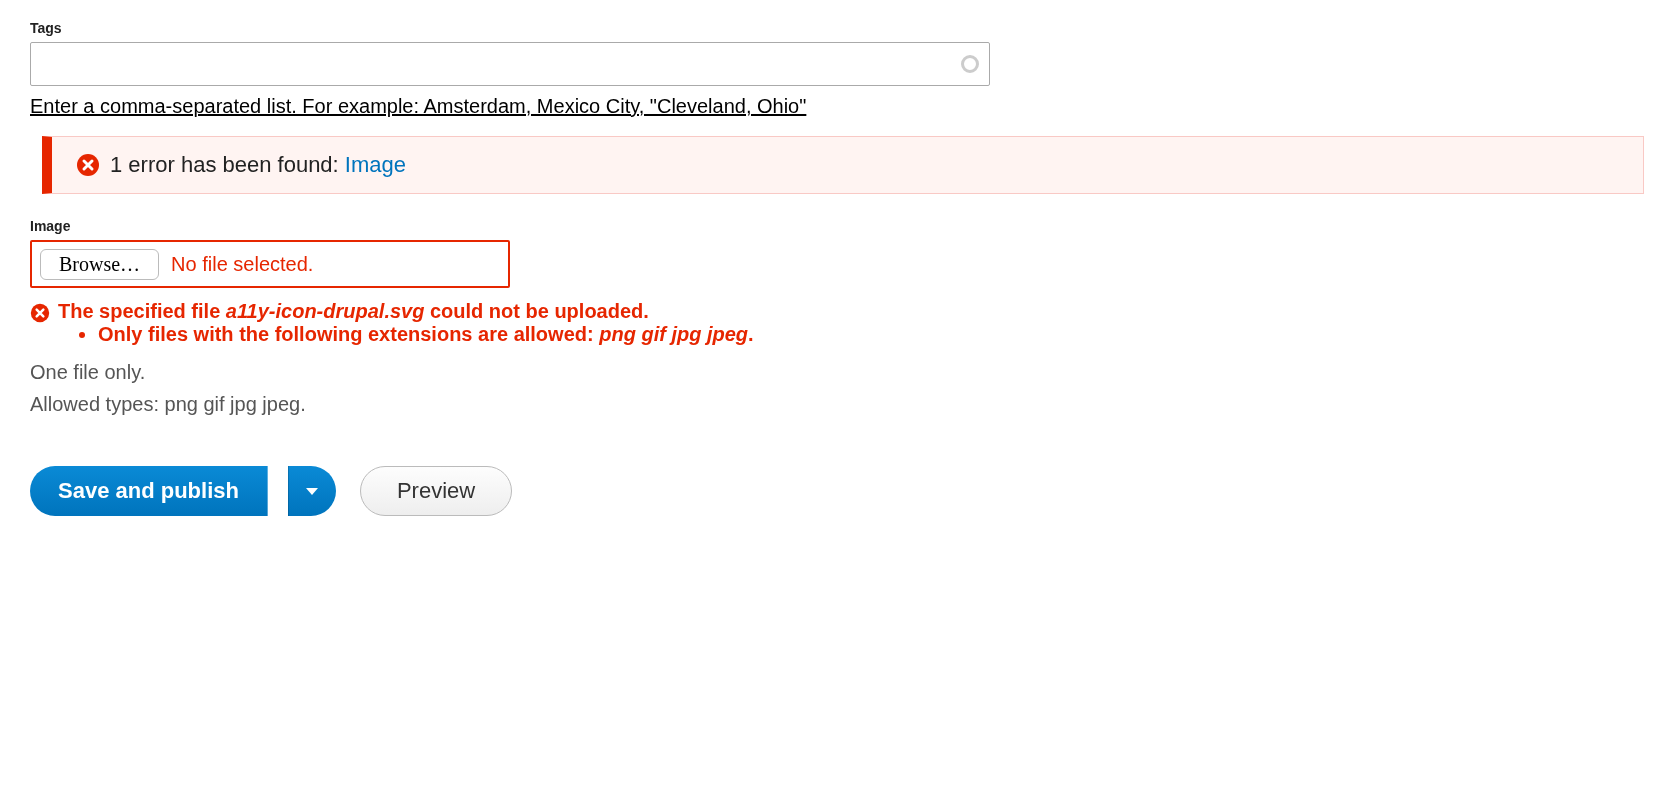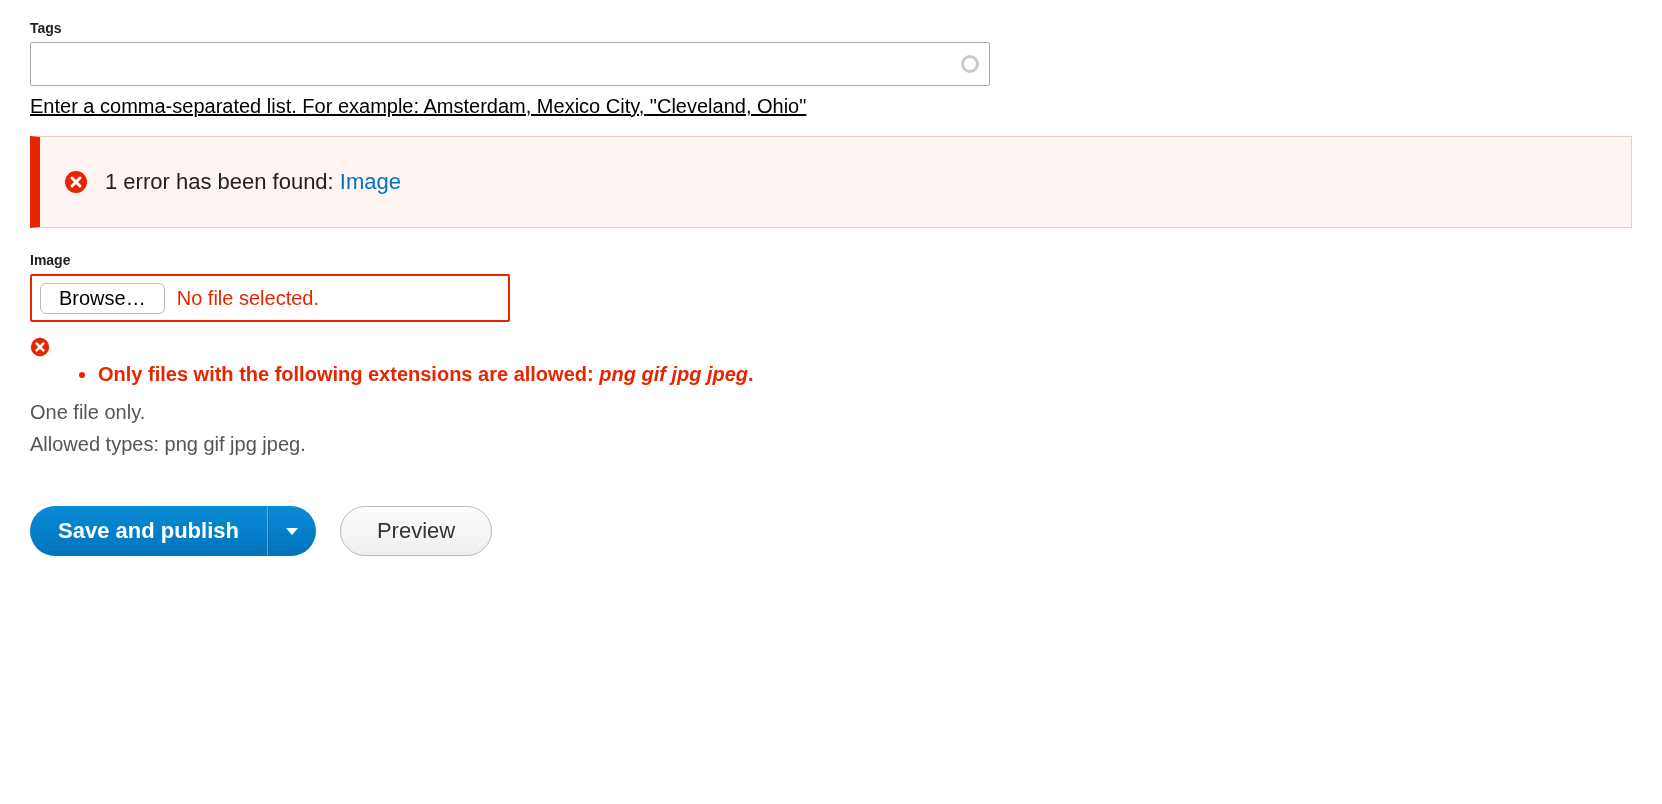--- a/index.html
+++ b/index.html
@@ -41,25 +41,25 @@
   .description {
     color: #000000;
     font-size: 20px;
     margin-top: 9px;
     text-decoration: underline;
   }
   .messages-error {
     background: #fff4f2;
     border: 1px solid #f9c9c5;
     border-left: 10px solid #e62600;
-    padding: 32px 24px;
-    margin: 14px 0 24px 0;
-    display: flex;
-    align-items: center;
-    gap: 17px;
+    padding: 15px 24px;
+    margin: 14px 0 24px 12px;
+    display: flex;
+    align-items: center;
+    gap: 10px;
     width: 100%;
   }
   .error-icon {
     width: 24px;
     height: 24px;
     flex-shrink: 0;
   }
   .error-text {
     color: #222;
     font-size: 22px;
@@ -77,61 +77,62 @@
     width: 480px;
     height: 48px;
     gap: 12px;
   }
   .browse-btn {
     background: #fff;
     border: 1px solid #bbb;
     border-radius: 6px;
     padding: 3px 18px;
     font-size: 20px;
-    font-family: Liberation Sans, sans-serif;
+    font-family: Liberation Serif, serif;
     cursor: pointer;
   }
   .no-file {
     color: #e62600;
     font-size: 20px;
   }
   .inline-error {
     color: #e62600;
     font-weight: bold;
     font-size: 20px;
     margin-top: 12px;
     display: flex;
     align-items: flex-start;
     gap: 8px;
   }
   .inline-error .err-ico { width: 20px; height: 20px; flex-shrink: 0; margin-top: 3px; }
   .inline-error-list {
     color: #e62600;
     font-weight: bold;
-    margin: 6px 0 10px 50px;
+    margin: 0 0 10px 50px;
     padding-left: 18px;
     font-size: 20px;
   }
   .inline-error-list li::marker { color: #e62600; }
   .file-desc {
     color: #555;
     font-size: 20px;
     line-height: 1.6;
   }
   .actions {
     margin-top: 46px;
     display: flex;
     gap: 24px;
     align-items: center;
   }
   .split-btn {
     display: inline-flex;
     border-radius: 26px;
     overflow: hidden;
     height: 50px;
+    gap: 20px;
   }
   .primary-btn {
     background: linear-gradient(#0a8ad6, #0074bd);
     color: #fff;
     border: none;
     font-weight: bold;
     font-size: 22px;
     padding: 0 28px;
     cursor: pointer;
     font-family: inherit;
@@ -195,20 +196,23 @@
   <div class="file-field-wrap">
     <button class="browse-btn">Browse…</button>
     <span class="no-file">No file selected.</span>
   </div>
 
   <div class="inline-error">
     <svg class="err-ico" viewBox="0 0 24 24">
       <circle cx="12" cy="12" r="11" fill="#e62600"></circle>
       <path d="M8 8 L16 16 M16 8 L8 16" stroke="#fff" stroke-width="3" stroke-linecap="round"></path>
     </svg>
+    <span>
+      <span>The specified file </span><em class="filename">a11y-icon-drupal.svg</em><span> could not be uploaded.</span>
+    </span>
   </div>
   <ul class="inline-error-list">
     <li>
       <span>Only files with the following extensions are allowed: </span><em class="ext">png gif jpg jpeg</em><span>.</span>
     </li>
   </ul>
 
   <div class="file-desc">
     <div>One file only.</div>
     <div>Allowed types: png gif jpg jpeg.</div>

